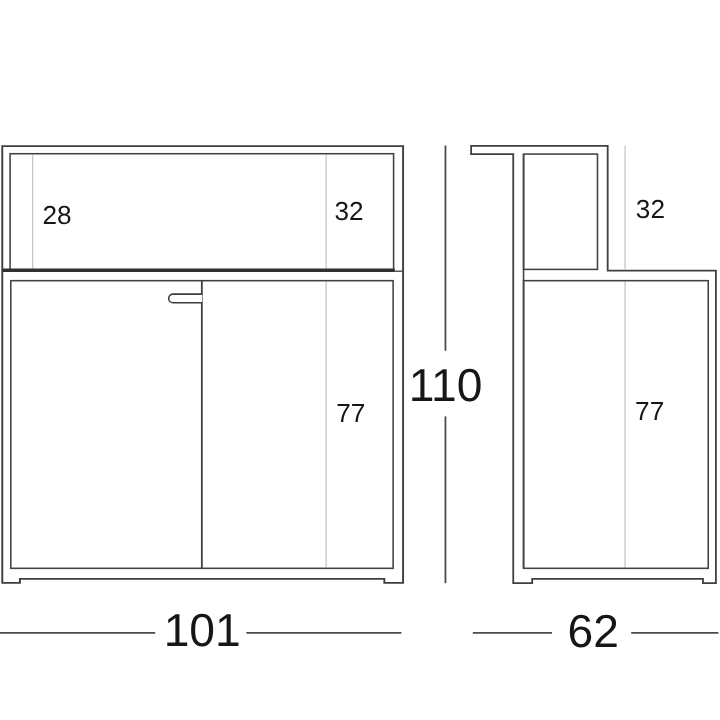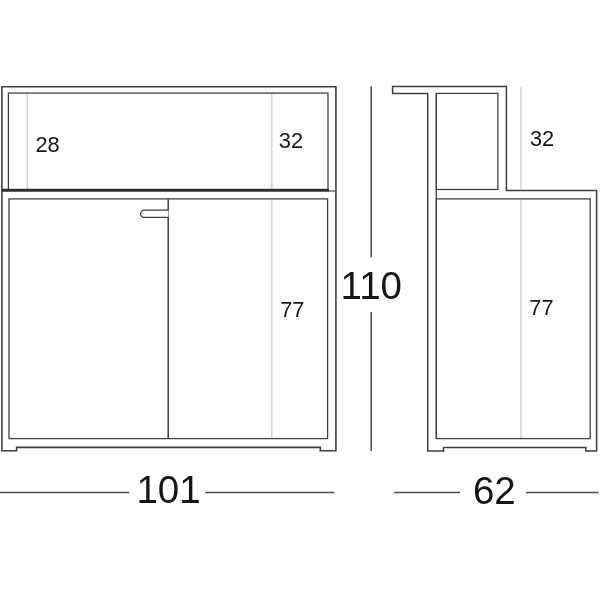--- a/index.html
+++ b/index.html
@@ -1,16 +1,16 @@
 <!DOCTYPE html>
 <html><head>
 <meta charset="utf-8">
 <style>
   html,body{margin:0;padding:0;background:#ffffff;}
-  .page{width:600px;height:547px;position:relative;font-family:"Liberation Sans",sans-serif;}
+  .page{width:600px;height:547px;position:relative;font-family:"Liberation Sans",sans-serif;margin-top:35px;}
   svg{display:block;}
   text{fill:#161616;font-family:"Liberation Sans",sans-serif;opacity:.999;}
 </style>
 </head>
 <body>
 <div class="page">
 <svg style="will-change:transform" width="600" height="600" viewBox="0 0 600 600">
 
   <rect x="0" y="0" width="600" height="600" fill="#ffffff"></rect>
 

